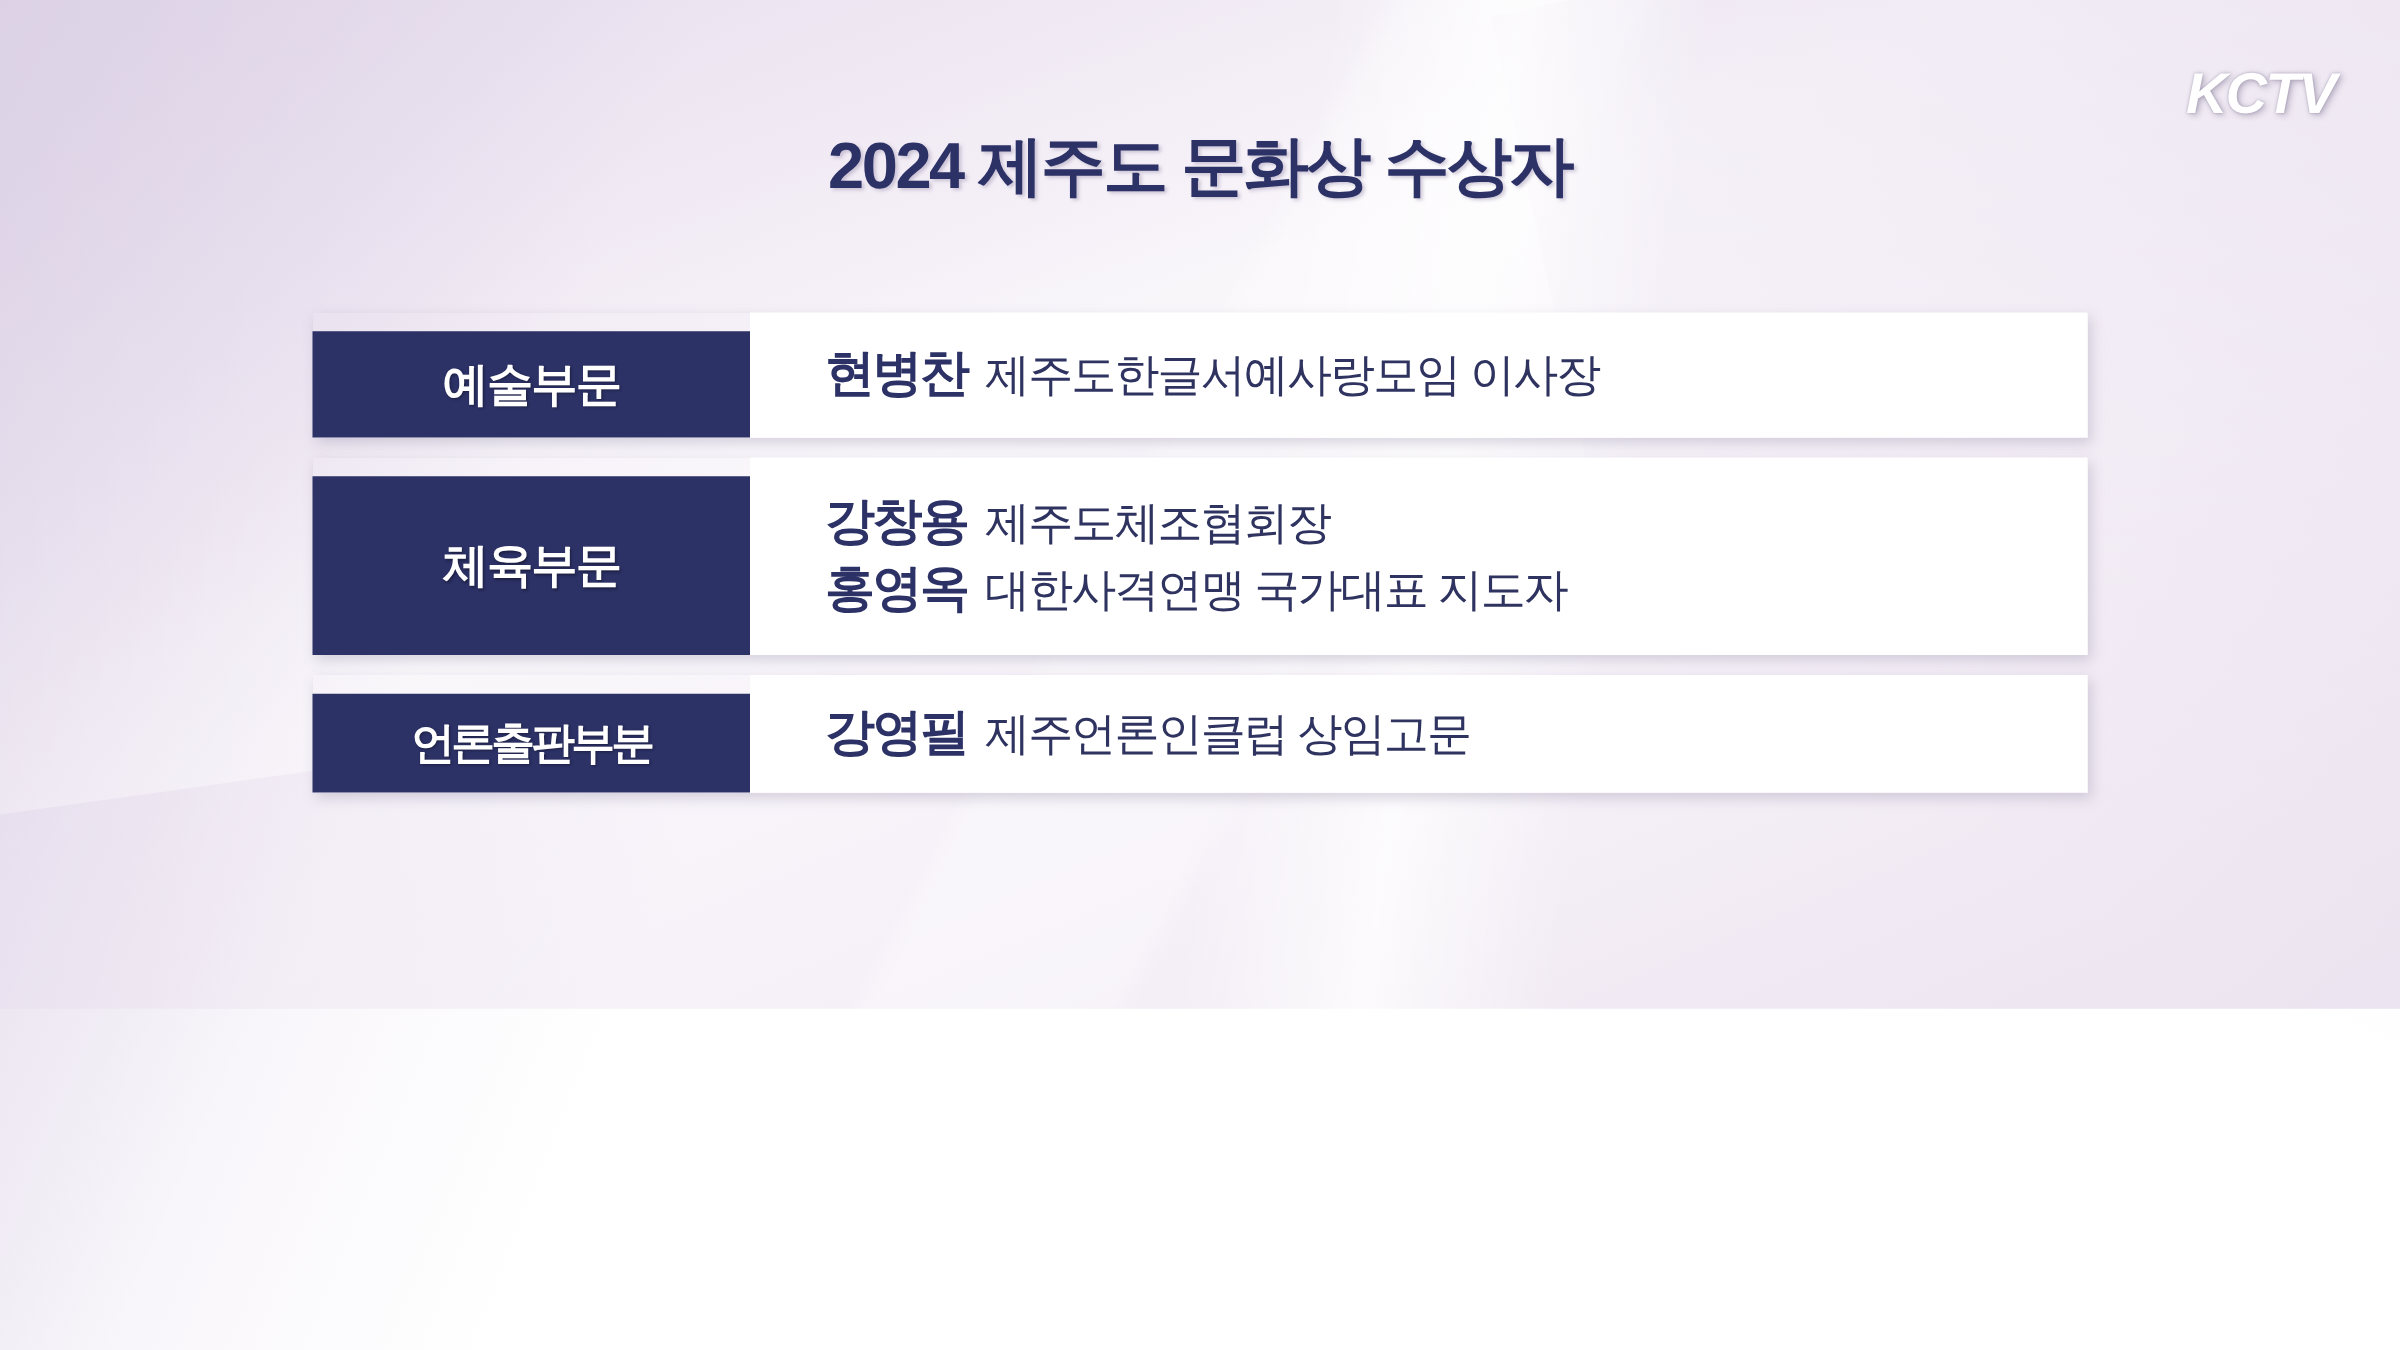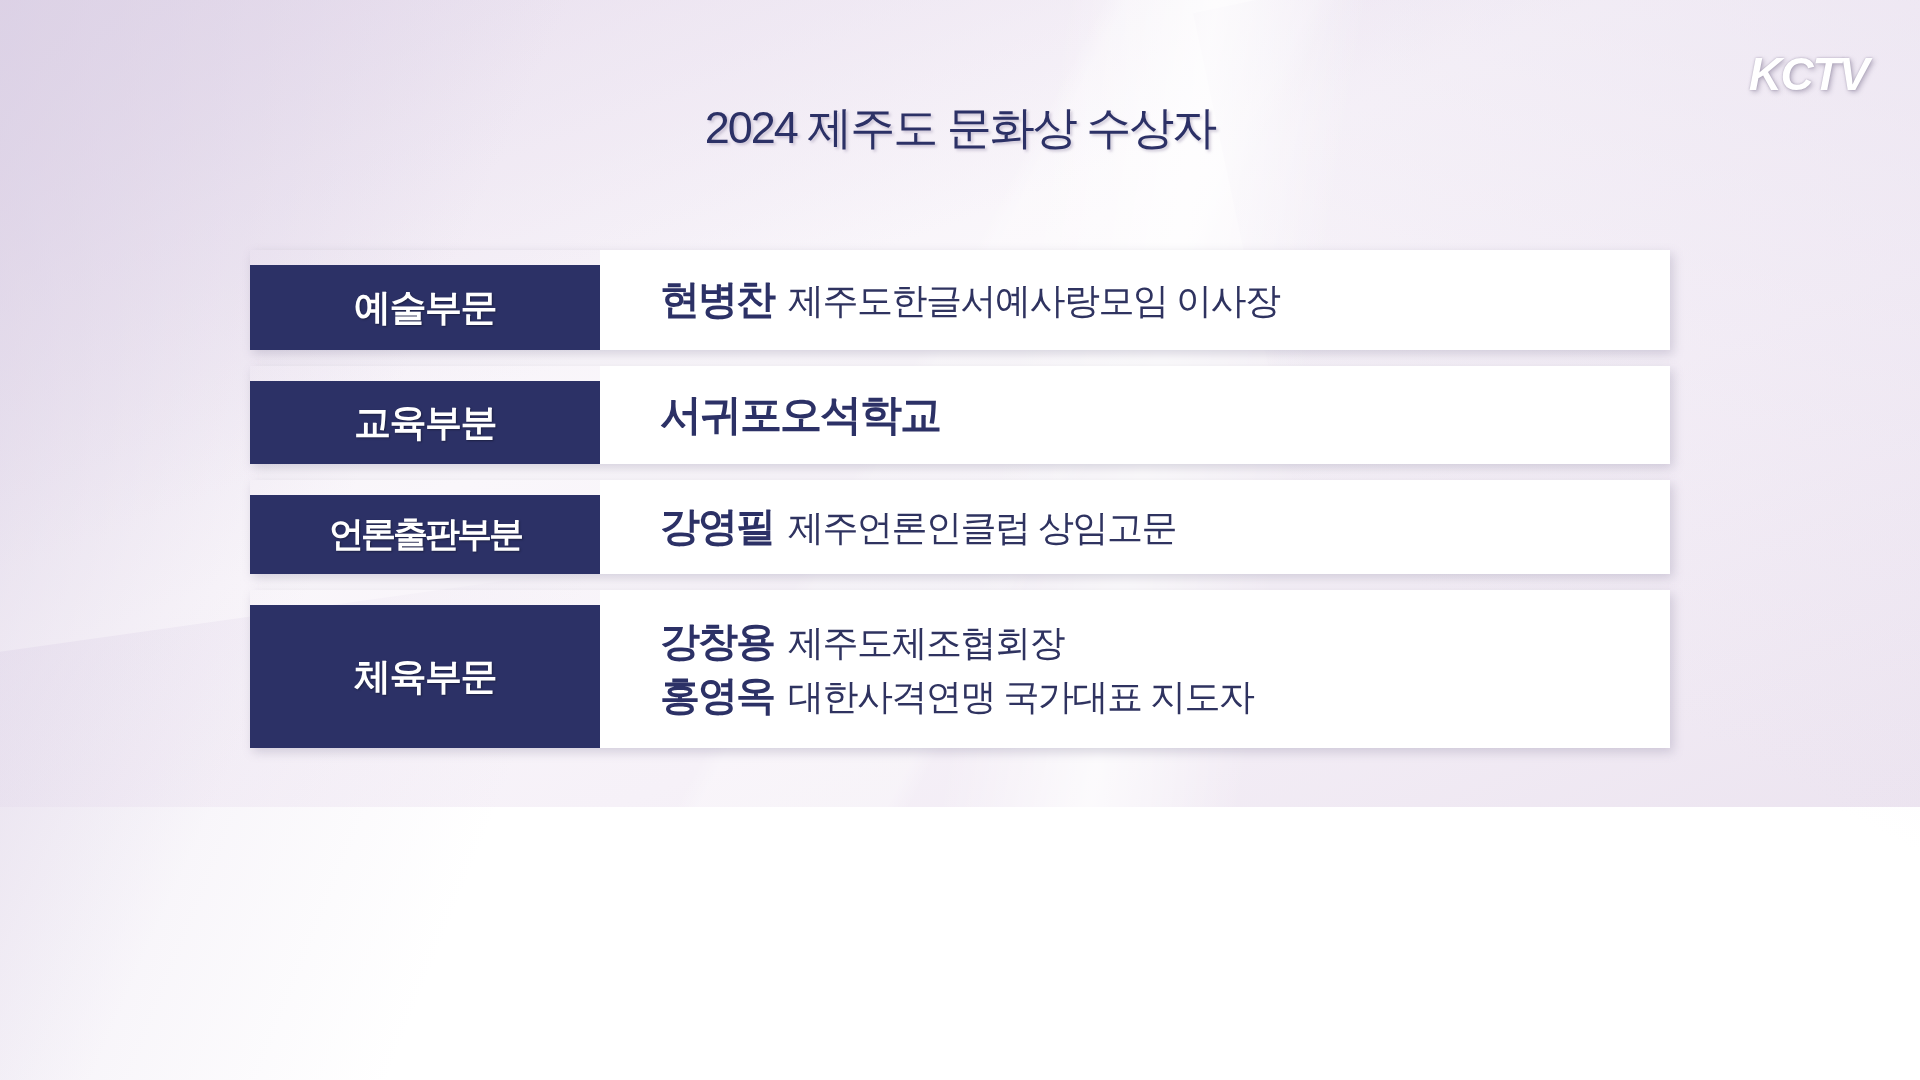--- a/index.html
+++ b/index.html
@@ -59,22 +59,22 @@
        0 0 2px rgba(120,110,140,0.55),
        2px 2px 5px rgba(110,100,130,0.45);
     font-family:"Liberation Sans","DejaVu Sans",sans-serif;
   }
 
   
   #title {
     position:absolute;
     top:98px; left:0; width:1920px;
     text-align:center;
-    font-size:45px;
-    font-weight:normal;
+    font-size:52px;
+    font-weight:bold;
     letter-spacing:-2px;
     color:#2c3166;
     text-shadow:2px 2px 3px rgba(150,140,170,0.45);
   }
 
   
   #table {
     position:absolute;
     top:250px;
     left:250px;
@@ -154,44 +154,36 @@
 
     <div class="row row-h1">
       <div class="cat">예술부문</div>
       <div class="detail">
         <div class="entry">
           <span class="nm">현병찬</span><span class="ttl">제주도한글서예사랑모임 이사장</span>
         </div>
       </div>
     </div>
 
-    <div class="row row-h2">
-      <div class="cat">교육부분</div>
+
+    <div class="row row-h4">
+      <div class="cat">체육부문</div>
       <div class="detail">
-        <div class="entry solo">
-          <span class="nm">서귀포오석학교</span><span class="ttl"></span>
+        <div class="entry">
+          <span class="nm">강창용</span><span class="ttl">제주도체조협회장</span>
+        </div>
+        <div class="entry">
+          <span class="nm">홍영옥</span><span class="ttl">대한사격연맹 국가대표 지도자</span>
         </div>
       </div>
     </div>
 
     <div class="row row-h3">
       <div class="cat tight">언론출판부분</div>
       <div class="detail">
         <div class="entry">
           <span class="nm">강영필</span><span class="ttl">제주언론인클럽 상임고문</span>
         </div>
       </div>
     </div>
 
-    <div class="row row-h4">
-      <div class="cat">체육부문</div>
-      <div class="detail">
-        <div class="entry">
-          <span class="nm">강창용</span><span class="ttl">제주도체조협회장</span>
-        </div>
-        <div class="entry">
-          <span class="nm">홍영옥</span><span class="ttl">대한사격연맹 국가대표 지도자</span>
-        </div>
-      </div>
-    </div>
-
   </div>
 </div>
 
 </body></html>

